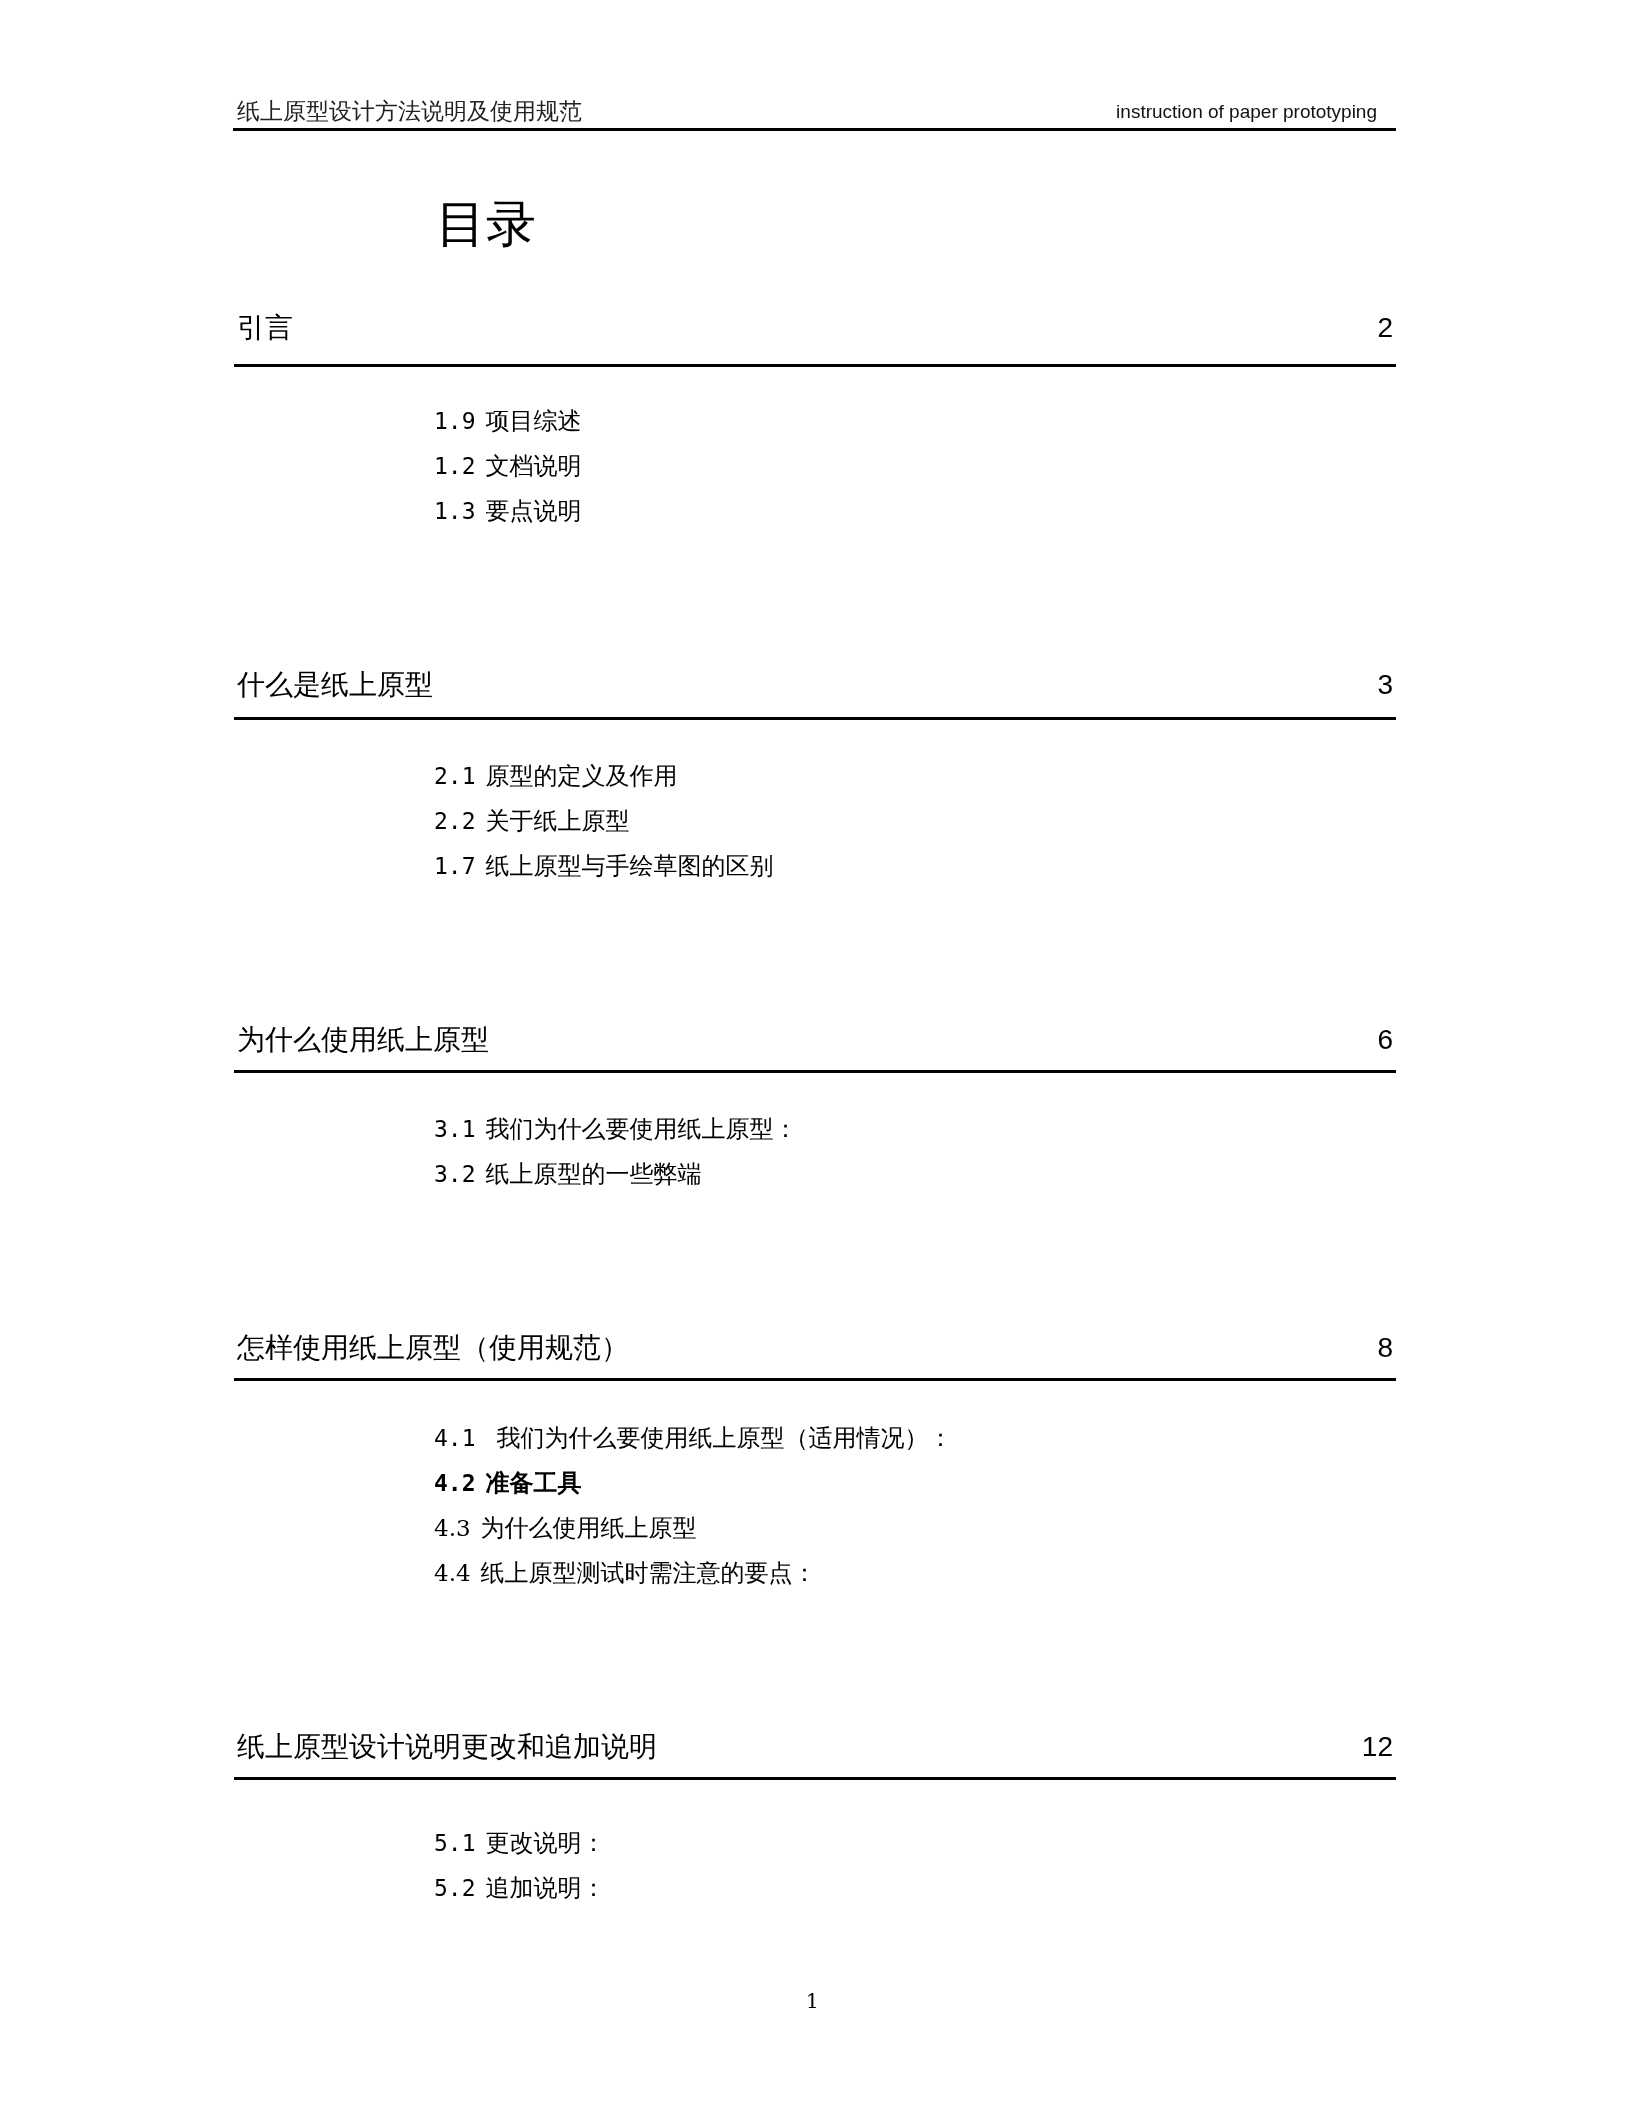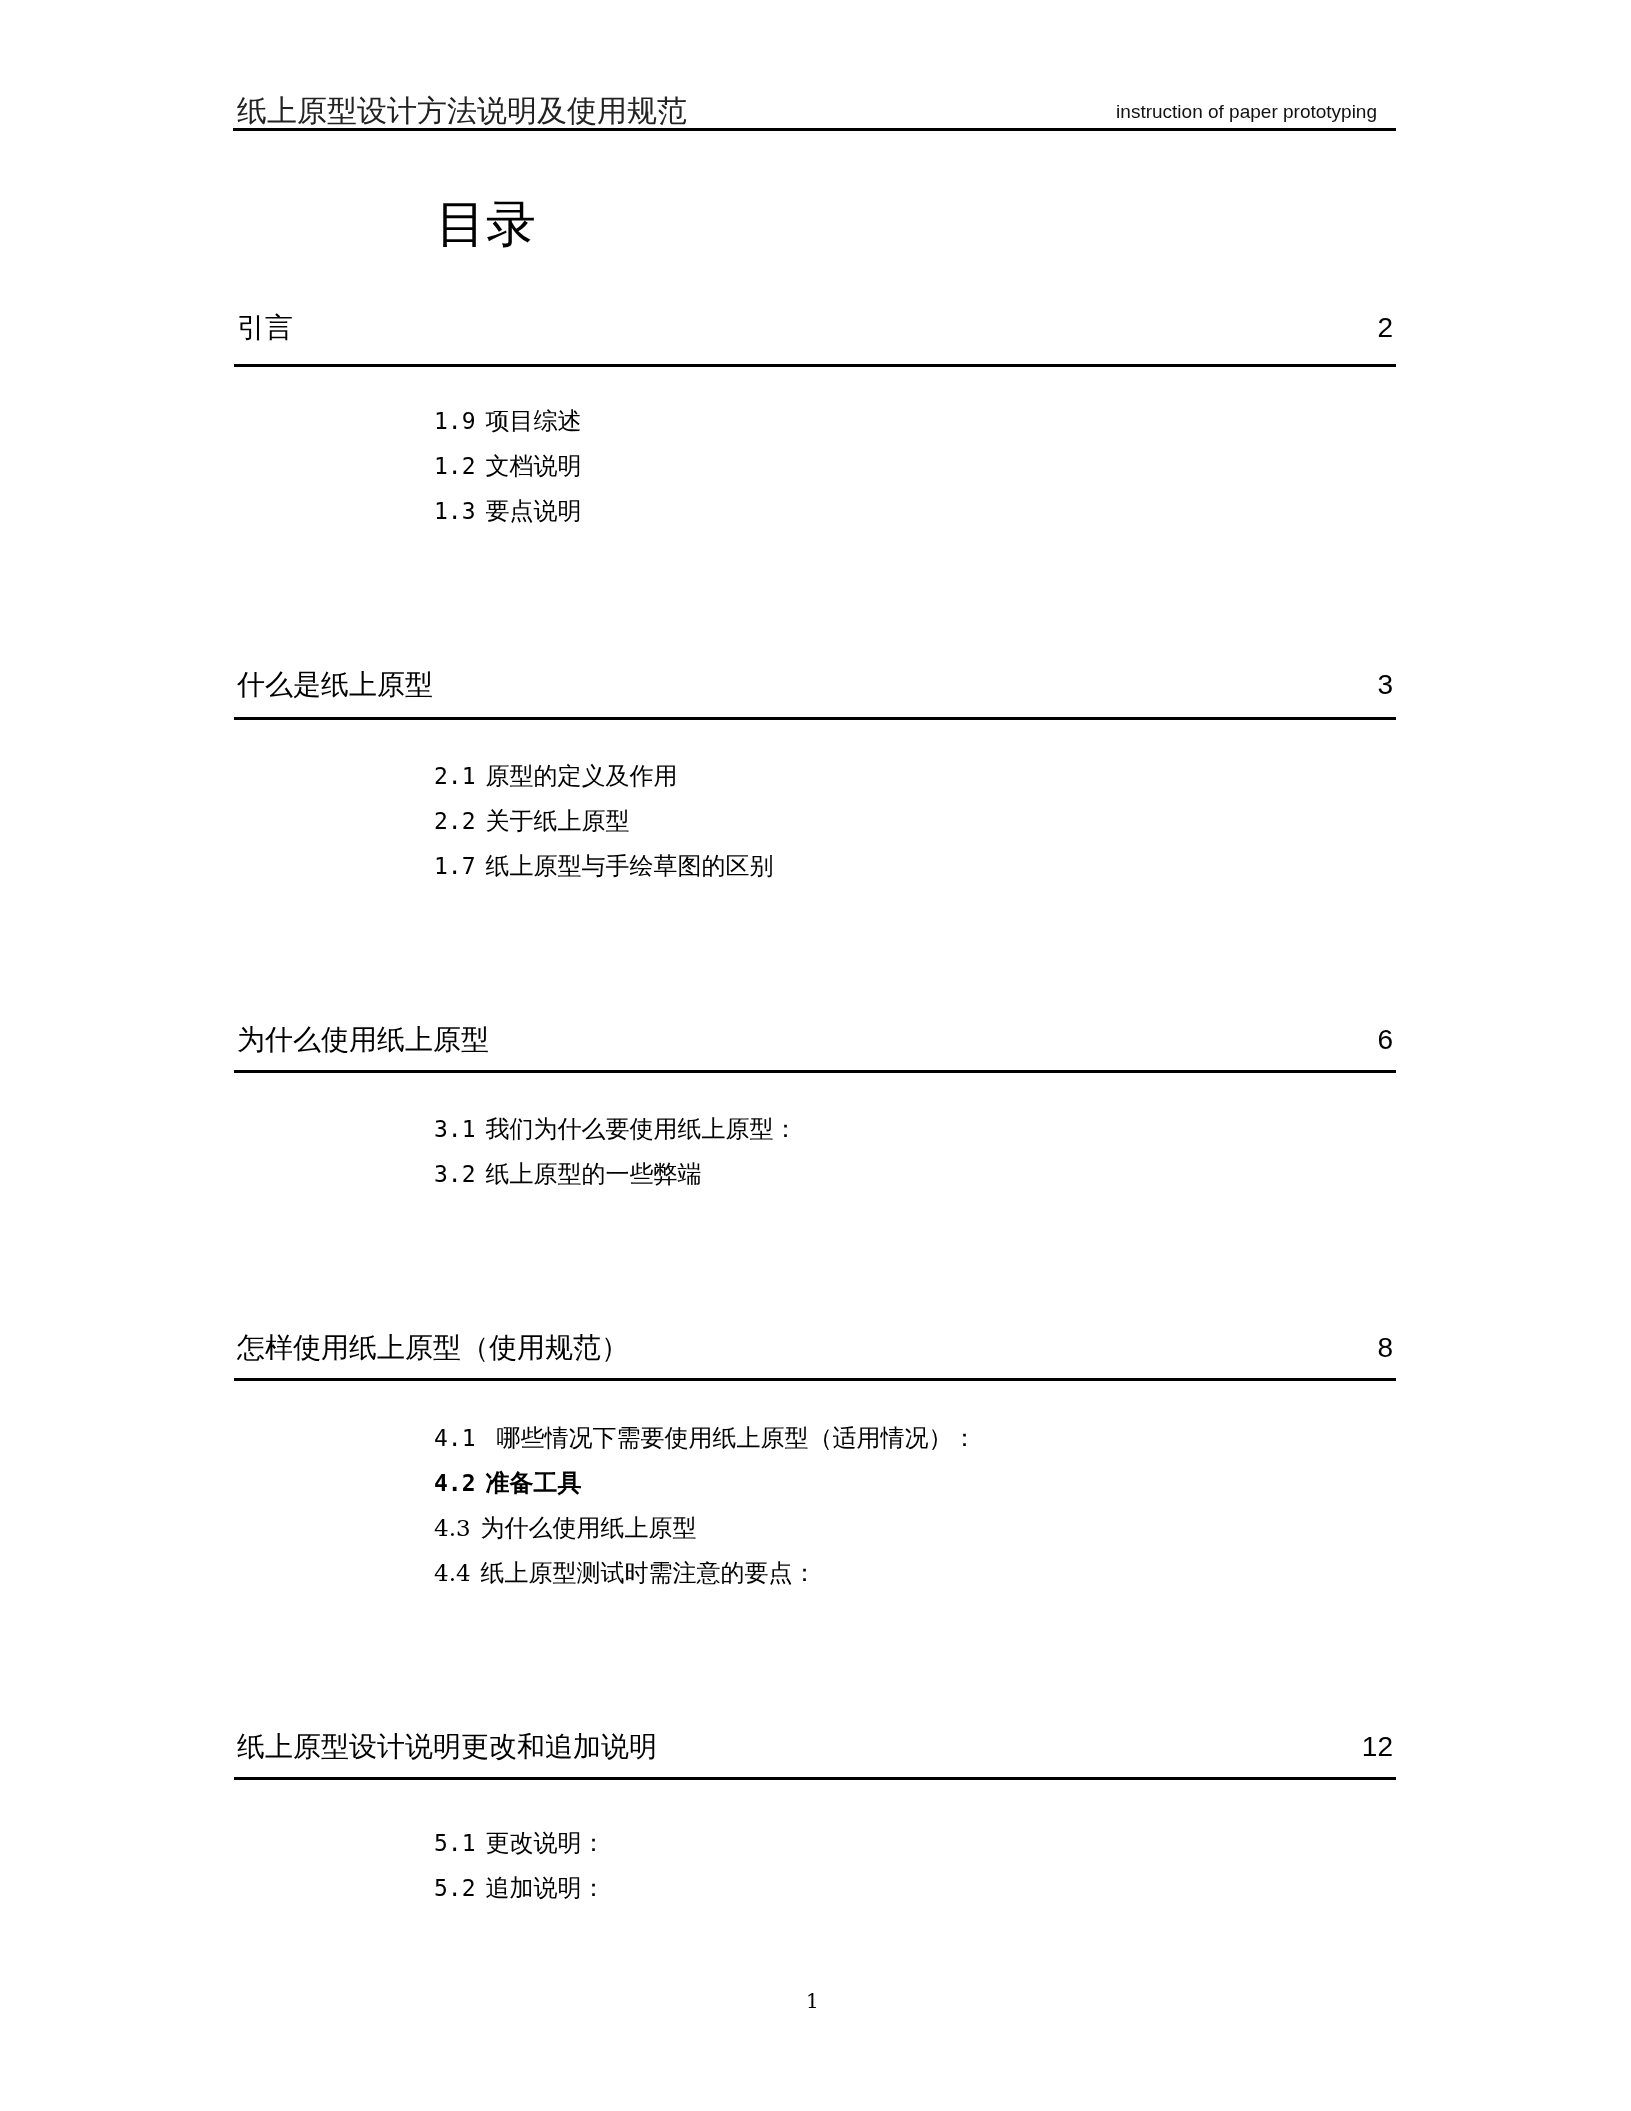--- a/index.html
+++ b/index.html
@@ -1,19 +1,19 @@
 <!DOCTYPE html>
 <html><head>
 <meta charset="utf-8">
 <style>
   html,body{margin:0;padding:0;background:#fff;}
   body{width:1631px;height:2111px;position:relative;overflow:hidden;color:#000;
        font-family:"DejaVu Sans",sans-serif;}
   .abs{position:absolute;}
-  .hdr-left{left:237px;top:96px;font-family:"DejaVu Serif","Liberation Serif",serif;font-size:30px;color:#222;line-height:30px;}
+  .hdr-left{left:237px;top:96px;font-family:"DejaVu Serif","Liberation Serif",serif;font-size:23px;color:#222;line-height:30px;}
   .hdr-right{right:254px;top:100px;font-family:"Liberation Sans",sans-serif;font-size:19px;color:#111;line-height:24px;margin-left:16px;}
   .hdr-rule{left:233px;width:1163px;top:128px;height:3px;background:#000;}
   .toc-title{left:436px;top:196px;font-size:50px;line-height:56px;}
   .sec-head{position:absolute;left:237px;font-size:28px;line-height:36px;white-space:nowrap;}
   .sec-page{position:absolute;right:238px;font-family:"Liberation Sans",sans-serif;font-size:28px;line-height:36px;text-align:right;}
   .sec-rule{position:absolute;left:234px;width:1162px;height:3px;background:#000;}
   .sub{position:absolute;left:434px;font-size:24px;line-height:30px;white-space:nowrap;}
   .sub .num{font-family:"DejaVu Sans Mono",monospace;font-size:23px;margin-right:10px;}
   .sub .num.serif{font-family:"DejaVu Serif",serif;color:#000000;}
   .sub.bold{font-weight:bold;}
@@ -51,21 +51,21 @@
   <div class="sec-page" style="top:1022px">6</div>
   <div class="sec-rule" style="top:1070px"></div>
   <div class="sub" style="top:1114px"><span class="num">3.1</span><span>我们为什么要使用纸上原型：</span></div>
   <div class="sub" style="top:1159px"><span class="num">3.2</span><span>纸上原型的一些弊端</span></div>
 </div>
 
 <div>
   <div class="sec-head" style="top:1330px">怎样使用纸上原型（使用规范）</div>
   <div class="sec-page" style="top:1330px">8</div>
   <div class="sec-rule" style="top:1378px"></div>
-  <div class="sub" style="top:1423px"><span class="num" style="margin-right:21px">4.1</span><span>哪些情况下需要使用纸上原型（适用情况）：</span></div>
+  <div class="sub" style="top:1423px"><span class="num" style="margin-right:21px">4.1</span><span>我们为什么要使用纸上原型（适用情况）：</span></div>
   <div class="sub bold" style="top:1468px"><span class="num">4.2</span><span>准备工具</span></div>
   <div class="sub" style="top:1513px"><span class="num serif">4.3</span><span>为什么使用纸上原型</span></div>
   <div class="sub" style="top:1558px"><span class="num serif">4.4</span><span>纸上原型测试时需注意的要点：</span></div>
 </div>
 
 <div>
   <div class="sec-head" style="top:1729px">纸上原型设计说明更改和追加说明</div>
   <div class="sec-page" style="top:1729px">12</div>
   <div class="sec-rule" style="top:1777px"></div>
   <div class="sub" style="top:1828px"><span class="num">5.1</span><span>更改说明：</span></div>

